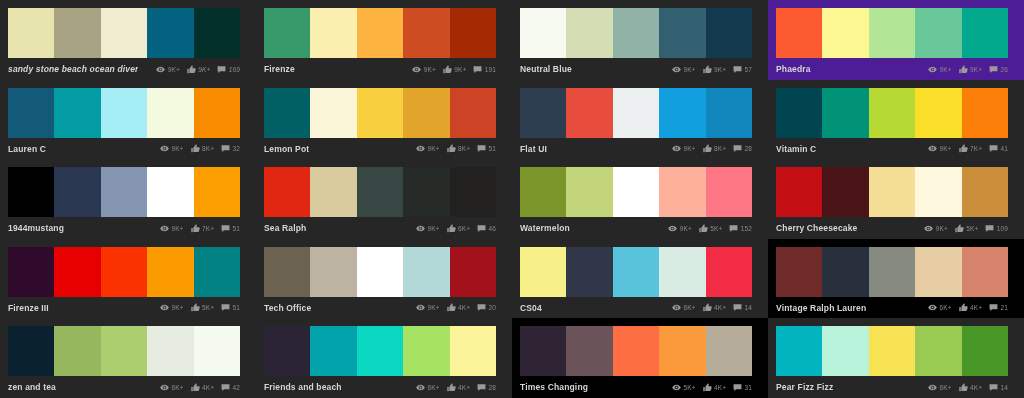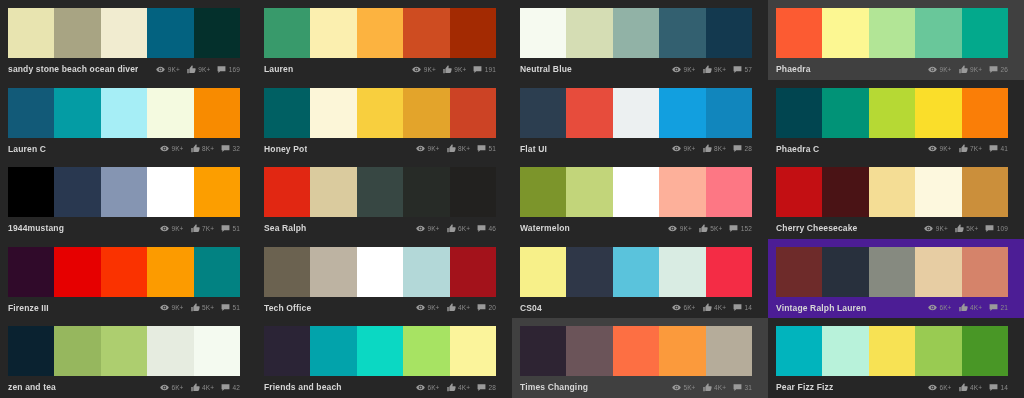--- a/index.html
+++ b/index.html
@@ -81,21 +81,21 @@
     display: inline-block;
     line-height: 0;
     color: #9a9a9a;
   }
   .ico svg { display: block; }
 </style>
 </head>
 <body style="background: rgb(30, 30, 30);">
 
 <div id="grid">
-    <div class="card" style="background: rgb(38, 38, 38);">
+    <div class="card" style="background: rgb(38, 38, 38); font-style: italic;">
     <div class="swatches">
         <div class="swatch" title="#e8e4b0" style="background: rgb(232, 228, 176);"></div>
         <div class="swatch" title="#a8a483" style="background: rgb(168, 164, 131);"></div>
         <div class="swatch" title="#f1ecd0" style="background: rgb(241, 236, 208);"></div>
         <div class="swatch" title="#036280" style="background: rgb(3, 98, 128);"></div>
         <div class="swatch" title="#04302c" style="background: rgb(4, 48, 44);"></div>
       </div>
     <div class="meta">
       <div class="title">sandy stone beach ocean diver</div>
       <div class="stats">
@@ -130,21 +130,21 @@
   </div>
     <div class="card" style="background: rgb(38, 38, 38);">
     <div class="swatches">
         <div class="swatch" title="#389a6b" style="background: rgb(56, 154, 107);"></div>
         <div class="swatch" title="#fbefaf" style="background: rgb(251, 239, 175);"></div>
         <div class="swatch" title="#fcb340" style="background: rgb(252, 179, 64);"></div>
         <div class="swatch" title="#ce4c21" style="background: rgb(206, 76, 33);"></div>
         <div class="swatch" title="#a32a02" style="background: rgb(163, 42, 2);"></div>
       </div>
     <div class="meta">
-      <div class="title">Lauren</div>
+      <div class="title">Firenze</div>
       <div class="stats">
         <div class="stat">
           <span class="ico">
             <svg width="9" height="9" viewBox="0 0 16 16" fill="currentColor">
               <path d="M8 3C4.3 3 1.4 5.6 0.4 8c1 2.4 3.9 5 7.6 5s6.6-2.6 7.6-5C14.6 5.6 11.7 3 8 3zm0 8.2A3.2 3.2 0 1 1 8 4.8a3.2 3.2 0 0 1 0 6.4z"></path>
               <circle cx="8" cy="8" r="1.8"></circle>
             </svg>
           </span>
           <span class="val">9K+</span>
         </div>
@@ -201,21 +201,21 @@
           <span class="ico">
             <svg width="9" height="9" viewBox="0 0 16 16" fill="currentColor">
               <path d="M1 2h14v9.2H5.6L2.4 14v-2.8H1z"></path>
             </svg>
           </span>
           <span class="val">57</span>
         </div>
       </div>
     </div>
   </div>
-    <div class="card" style="background: #404040;">
+    <div class="card" style="background: #4c1d95;">
     <div class="swatches">
         <div class="swatch" title="#fc5b32" style="background: rgb(252, 91, 50);"></div>
         <div class="swatch" title="#fcf792" style="background: rgb(252, 247, 146);"></div>
         <div class="swatch" title="#b2e596" style="background: rgb(178, 229, 150);"></div>
         <div class="swatch" title="#69c79a" style="background: rgb(105, 199, 154);"></div>
         <div class="swatch" title="#03a98c" style="background: rgb(3, 169, 140);"></div>
       </div>
     <div class="meta">
       <div class="title">Phaedra</div>
       <div class="stats">
@@ -290,21 +290,21 @@
   </div>
     <div class="card" style="background: rgb(38, 38, 38);">
     <div class="swatches">
         <div class="swatch" title="#006063" style="background: rgb(0, 96, 99);"></div>
         <div class="swatch" title="#fcf6d8" style="background: rgb(252, 246, 216);"></div>
         <div class="swatch" title="#f8cf3e" style="background: rgb(248, 207, 62);"></div>
         <div class="swatch" title="#e3a42b" style="background: rgb(227, 164, 43);"></div>
         <div class="swatch" title="#cc4325" style="background: rgb(204, 67, 37);"></div>
       </div>
     <div class="meta">
-      <div class="title">Honey Pot</div>
+      <div class="title">Lemon Pot</div>
       <div class="stats">
         <div class="stat">
           <span class="ico">
             <svg width="9" height="9" viewBox="0 0 16 16" fill="currentColor">
               <path d="M8 3C4.3 3 1.4 5.6 0.4 8c1 2.4 3.9 5 7.6 5s6.6-2.6 7.6-5C14.6 5.6 11.7 3 8 3zm0 8.2A3.2 3.2 0 1 1 8 4.8a3.2 3.2 0 0 1 0 6.4z"></path>
               <circle cx="8" cy="8" r="1.8"></circle>
             </svg>
           </span>
           <span class="val">9K+</span>
         </div>
@@ -370,21 +370,21 @@
   </div>
     <div class="card" style="background: rgb(38, 38, 38);">
     <div class="swatches">
         <div class="swatch" title="#014550" style="background: rgb(1, 69, 80);"></div>
         <div class="swatch" title="#019377" style="background: rgb(1, 147, 119);"></div>
         <div class="swatch" title="#b6d934" style="background: rgb(182, 217, 52);"></div>
         <div class="swatch" title="#fade2a" style="background: rgb(250, 222, 42);"></div>
         <div class="swatch" title="#fa7e07" style="background: rgb(250, 126, 7);"></div>
       </div>
     <div class="meta">
-      <div class="title">Phaedra C</div>
+      <div class="title">Vitamin C</div>
       <div class="stats">
         <div class="stat">
           <span class="ico">
             <svg width="9" height="9" viewBox="0 0 16 16" fill="currentColor">
               <path d="M8 3C4.3 3 1.4 5.6 0.4 8c1 2.4 3.9 5 7.6 5s6.6-2.6 7.6-5C14.6 5.6 11.7 3 8 3zm0 8.2A3.2 3.2 0 1 1 8 4.8a3.2 3.2 0 0 1 0 6.4z"></path>
               <circle cx="8" cy="8" r="1.8"></circle>
             </svg>
           </span>
           <span class="val">9K+</span>
         </div>
@@ -681,21 +681,21 @@
           <span class="ico">
             <svg width="9" height="9" viewBox="0 0 16 16" fill="currentColor">
               <path d="M1 2h14v9.2H5.6L2.4 14v-2.8H1z"></path>
             </svg>
           </span>
           <span class="val">14</span>
         </div>
       </div>
     </div>
   </div>
-    <div class="card" style="background: #4c1d95;">
+    <div class="card" style="background: #000000;">
     <div class="swatches">
         <div class="swatch" title="#6e2b2a" style="background: rgb(110, 43, 42);"></div>
         <div class="swatch" title="#28303d" style="background: rgb(40, 48, 61);"></div>
         <div class="swatch" title="#868a80" style="background: rgb(134, 138, 128);"></div>
         <div class="swatch" title="#e7cda3" style="background: rgb(231, 205, 163);"></div>
         <div class="swatch" title="#d5836a" style="background: rgb(213, 131, 106);"></div>
       </div>
     <div class="meta">
       <div class="title">Vintage Ralph Lauren</div>
       <div class="stats">
@@ -801,21 +801,21 @@
           <span class="ico">
             <svg width="9" height="9" viewBox="0 0 16 16" fill="currentColor">
               <path d="M1 2h14v9.2H5.6L2.4 14v-2.8H1z"></path>
             </svg>
           </span>
           <span class="val">28</span>
         </div>
       </div>
     </div>
   </div>
-    <div class="card" style="background: #404040;">
+    <div class="card" style="background: #000000;">
     <div class="swatches">
         <div class="swatch" title="#2e2433" style="background: rgb(46, 36, 51);"></div>
         <div class="swatch" title="#6b5459" style="background: rgb(107, 84, 89);"></div>
         <div class="swatch" title="#fd6f43" style="background: rgb(253, 111, 67);"></div>
         <div class="swatch" title="#fb9a3c" style="background: rgb(251, 154, 60);"></div>
         <div class="swatch" title="#b5ac9a" style="background: rgb(181, 172, 154);"></div>
       </div>
     <div class="meta">
       <div class="title">Times Changing</div>
       <div class="stats">

